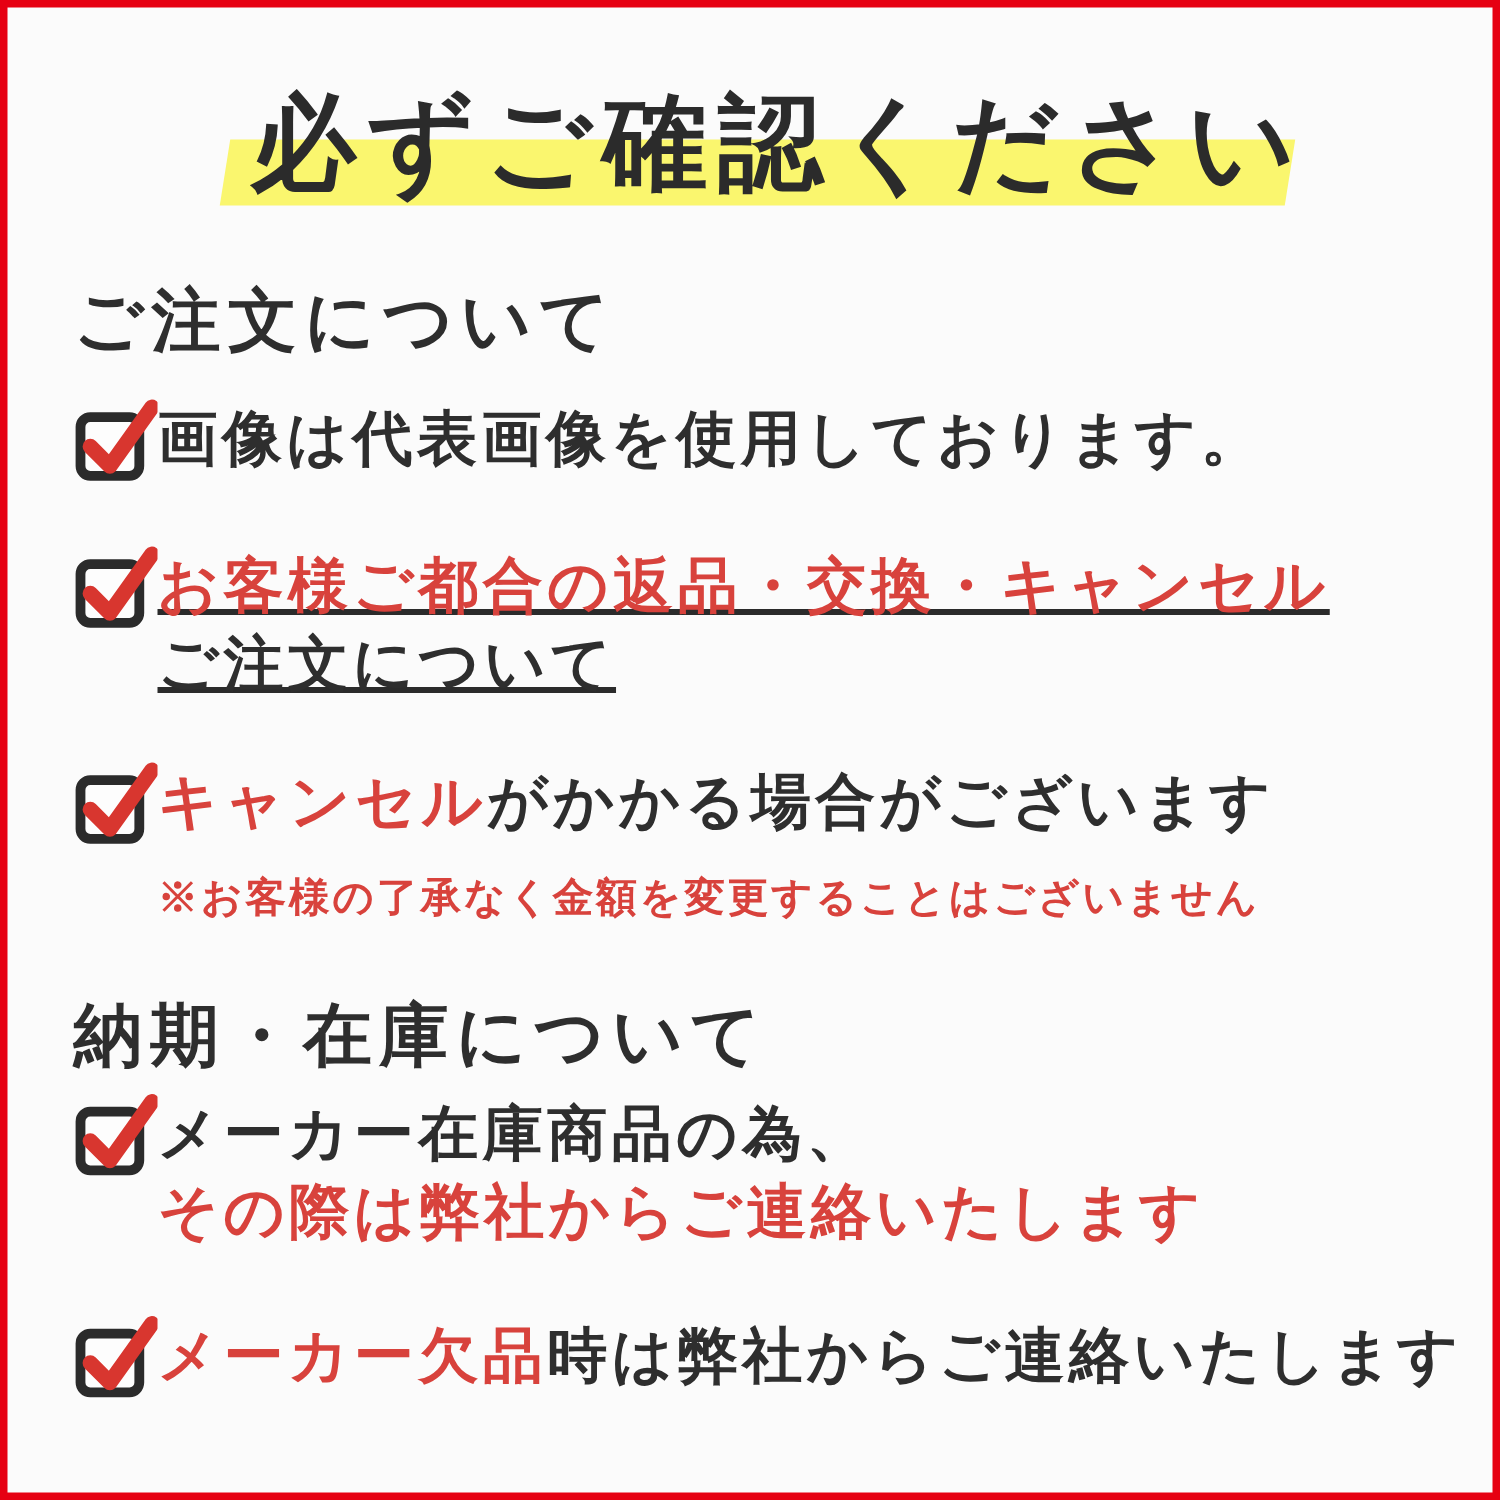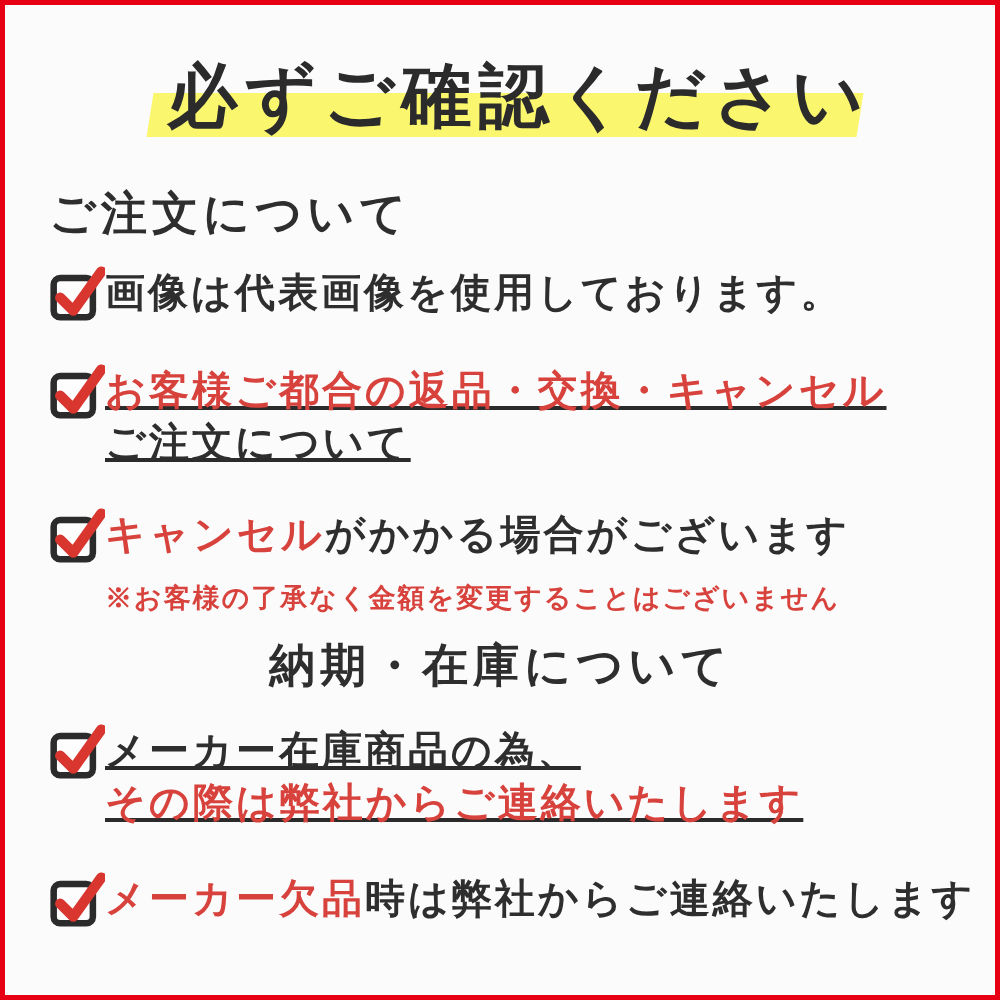--- a/index.html
+++ b/index.html
@@ -43,29 +43,29 @@
   }
   
   .content { padding:0 42px 0 44px; }
   .section-heading {
     font-size:46px;
     font-weight:700;
     letter-spacing:5px;
     color:#2e2e2e;
   }
   .heading-orders { margin-top:32px; }
-  .heading-stock  { margin-top:19px;text-align:center; }
+  .heading-stock  { margin-top:44px; }
   .item {
     display:flex;
     align-items:flex-start;
   }
   .item-1 { margin-top:22px; }
   .item-2 { margin-top:42px;text-decoration:underline; }
   .item-3 { margin-top:40px; }
-  .item-4 { margin-top:28px;text-decoration:underline; }
+  .item-4 { margin-top:8px; }
   .item-5 { margin-top:44px; }
   .check {
     flex:0 0 56px;
     width:56px; height:60px;
     margin-top:-4px;
   }
   .lines { flex:1; }
   .line {
     font-size:40px;
     font-weight:700;

